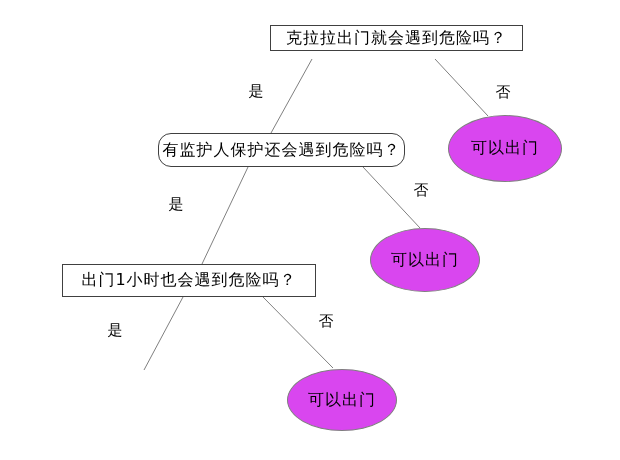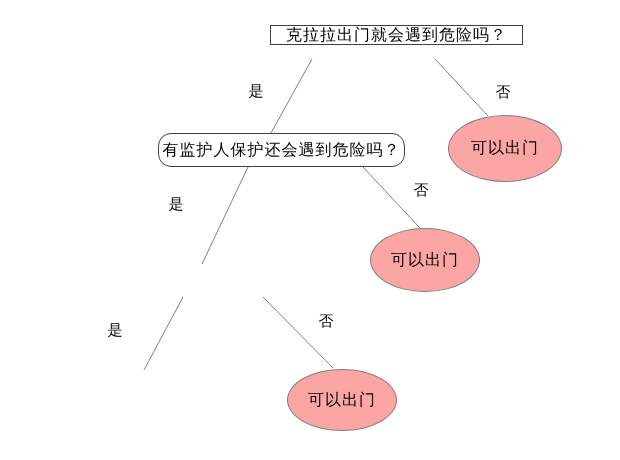--- a/index.html
+++ b/index.html
@@ -36,21 +36,21 @@
     align-items: center;
     justify-content: center;
     font-size: 16px;
     letter-spacing: 1px;
     white-space: nowrap;
     z-index: 2;
   }
   .ellipse {
     position: absolute;
     box-sizing: border-box;
-    background: #fca5a5;
+    background: #d946ef;
     border: 1px solid #7f7f7f;
     border-radius: 50%;
     display: flex;
     align-items: center;
     justify-content: center;
     font-size: 16px;
     letter-spacing: 1px;
     white-space: nowrap;
     z-index: 2;
   }
@@ -70,24 +70,25 @@
 
   <svg class="edges-svg" viewBox="0 0 620 460" xmlns="http://www.w3.org/2000/svg">
     <line x1="312" y1="59" x2="271" y2="133"></line>
     <line x1="435" y1="59" x2="488" y2="116"></line>
     <line x1="248" y1="167" x2="202" y2="264"></line>
     <line x1="363" y1="167" x2="420" y2="228"></line>
     <line x1="183" y1="297" x2="144" y2="370"></line>
     <line x1="263" y1="297" x2="333" y2="368"></line>
   </svg>
 
-  <div class="qbox" style="left:270px; top:25px;  width:253px; height:20px;">克拉拉出门就会遇到危险吗？</div>
+  <div class="qbox" style="left:270px; top:25px;  width:253px; height:26px;">克拉拉出门就会遇到危险吗？</div>
 
   <div class="qbox" style="left:158px; top:133px; width:247px; height:34px;border-radius:13px;">有监护人保护还会遇到危险吗？</div>
 
+  <div class="qbox" style="left:62px;  top:264px; width:254px; height:33px;">出门1小时也会遇到危险吗？</div>
 
   <div class="ellipse" style="left:448px; top:115px; width:114px; height:67px;">可以出门</div>
 
   <div class="ellipse" style="left:370px; top:228px; width:110px; height:64px;">可以出门</div>
 
 
   <div class="ellipse" style="left:287px; top:369px; width:110px; height:62px;">可以出门</div>
 
   <span class="edge-label" style="left:256px; top:91px;">是</span>
 

